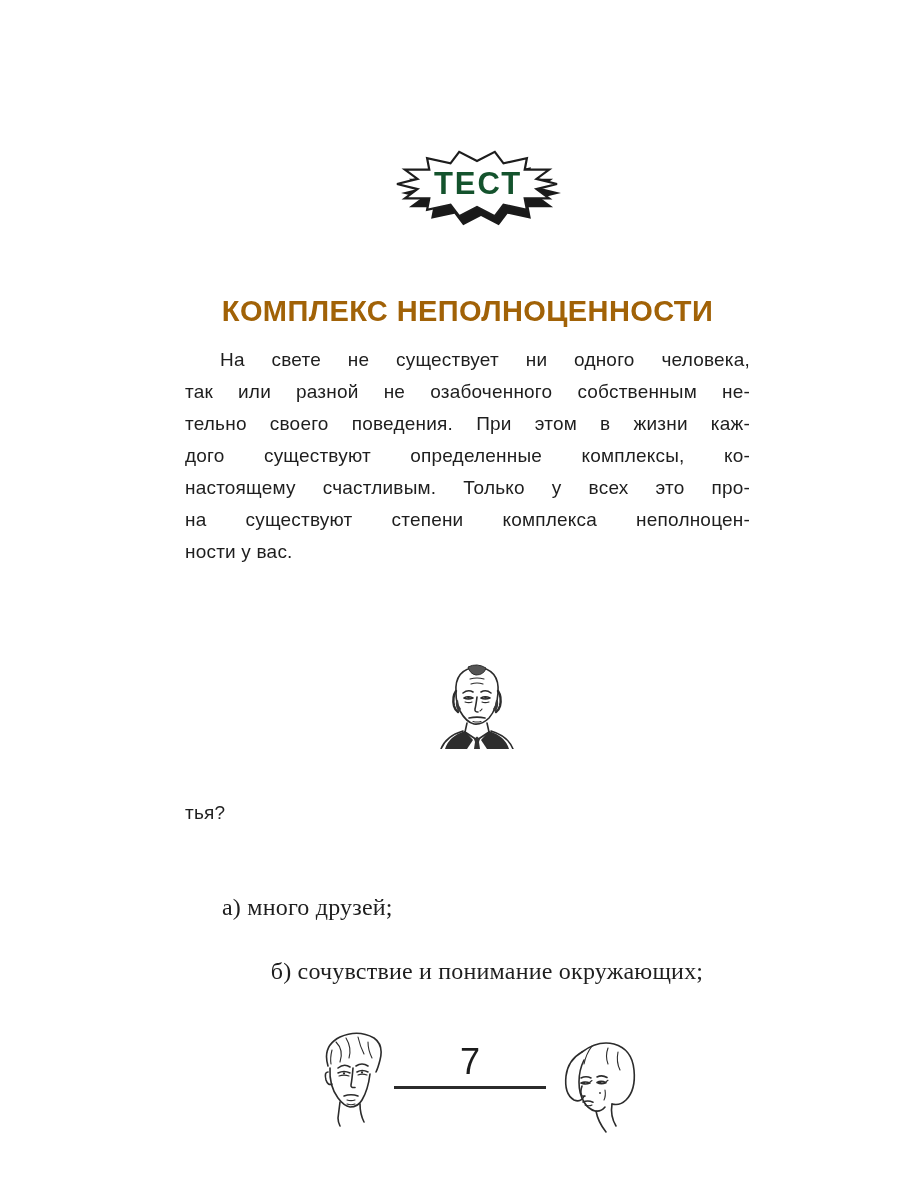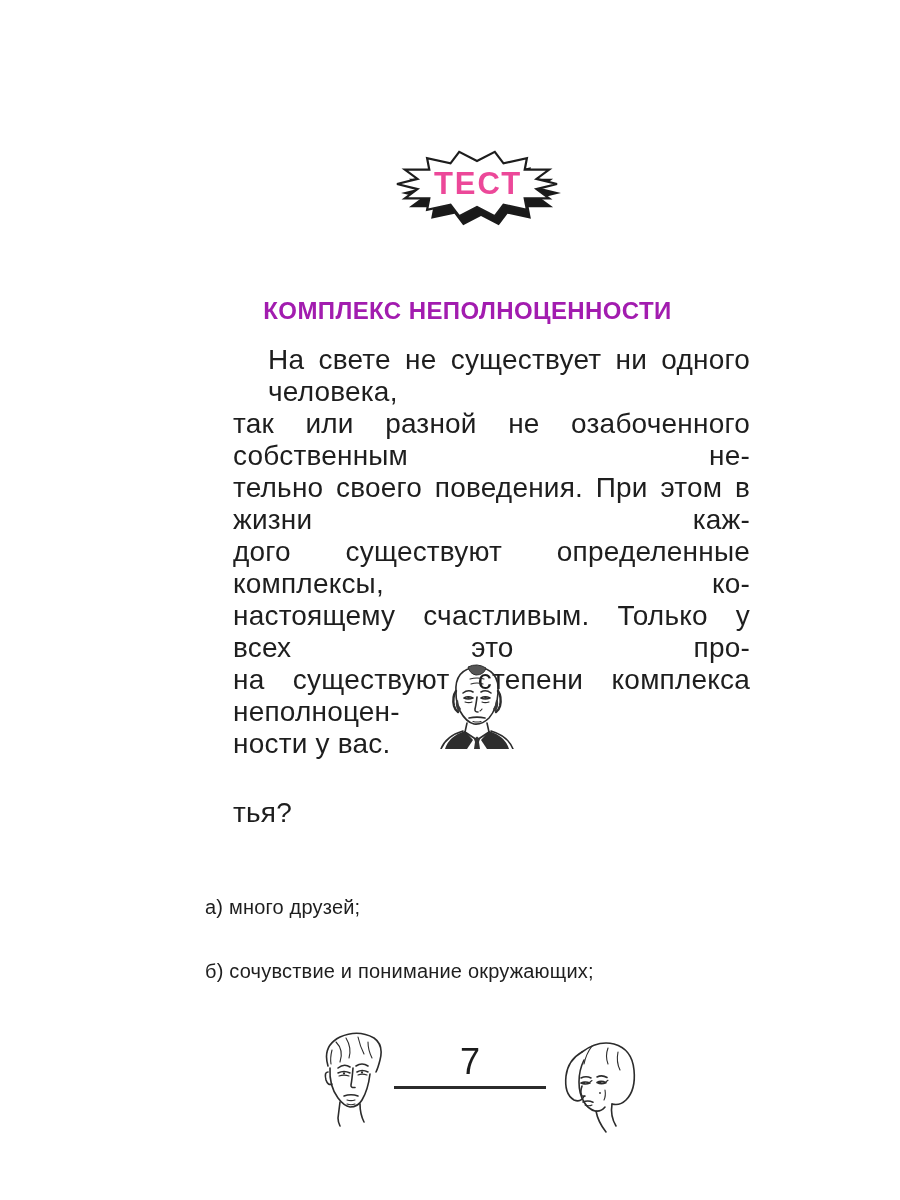--- a/index.html
+++ b/index.html
@@ -7,45 +7,46 @@
     position:relative; width:900px; height:1200px; background:#ffffff;
     font-family:"Liberation Sans", sans-serif; color:#1e1e1e; overflow:hidden;
   }
 
   
   .badge { position:absolute; left:392px; top:146px; width:172px; height:90px; }
   .badge svg { position:absolute; left:0; top:0; }
   .badge-label {
     position:absolute; left:0; top:0; width:172px; height:76px;
     display:flex; align-items:center; justify-content:center;
-    font-size:31px; font-weight:bold; letter-spacing:2px; color:#ec4899;
+    font-size:31px; font-weight:bold; letter-spacing:2px; color:#14532d;
   }
 
   
   .title {
     position:absolute; left:185px; top:294px; width:565px; margin:0;
-    font-size:24px; line-height:34px; font-weight:bold; text-align:center;
-    letter-spacing:0.4px; color:#a21caf;
+    font-size:29px; line-height:34px; font-weight:bold; text-align:center;
+    letter-spacing:0.4px; color:#a16207;
   }
 
   
   .textcol { position:absolute; left:185px; width:565px; }
   .intro   { top:344px; }
   .question{ top:797px; }
-  .line  { font-size:28px; line-height:32px; letter-spacing:0.2px;margin-left:48px; }
+  .line  { font-size:19px; line-height:32px; letter-spacing:0.2px; }
   .jline { text-align:justify; text-align-last:justify; }
   .indent{ padding-left:35px; }
 
   .option {
-    position:absolute; left:170px; width:565px; padding-left:35px;
-    box-sizing:border-box; font-size:20px; line-height:32px; letter-spacing:0.2px;
+    position:absolute; left:187px; width:565px; padding-left:35px;
+    box-sizing:border-box; font-size:24px; line-height:32px; letter-spacing:0.2px;
     white-space:nowrap;
+    font-family:Liberation Serif, serif;
   }
   .option-a { top:891px; }
-  .option-b { top:955px; }
+  .option-b { top:955px;text-align:center; }
 
   
   .illus-center { position:absolute; left:437px; top:661px; }
   .footer-man   { position:absolute; left:316px; top:1030px; }
   .footer-woman { position:absolute; left:548px; top:1038px; }
 
   
   .pagenum {
     position:absolute; left:394px; top:1042px; width:152px; height:40px;
     text-align:center; font-size:36px; line-height:40px; color:#1c1c1c;

